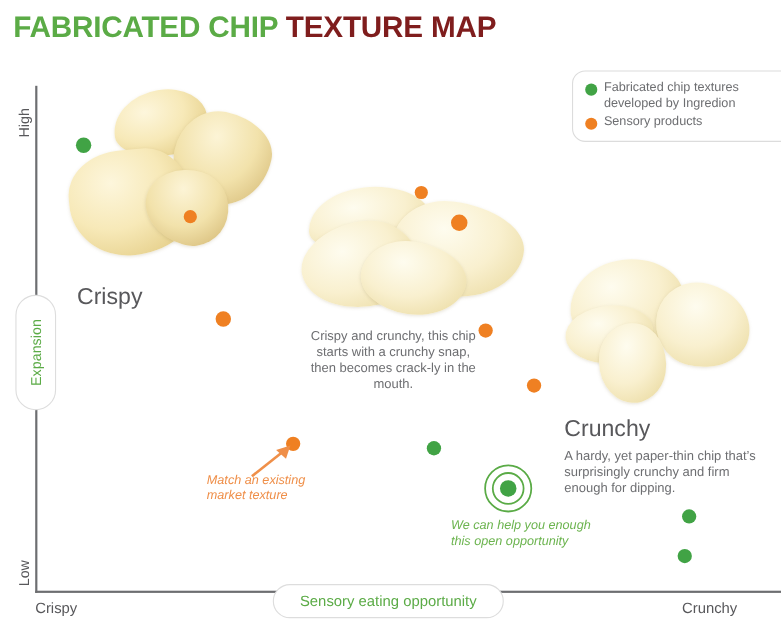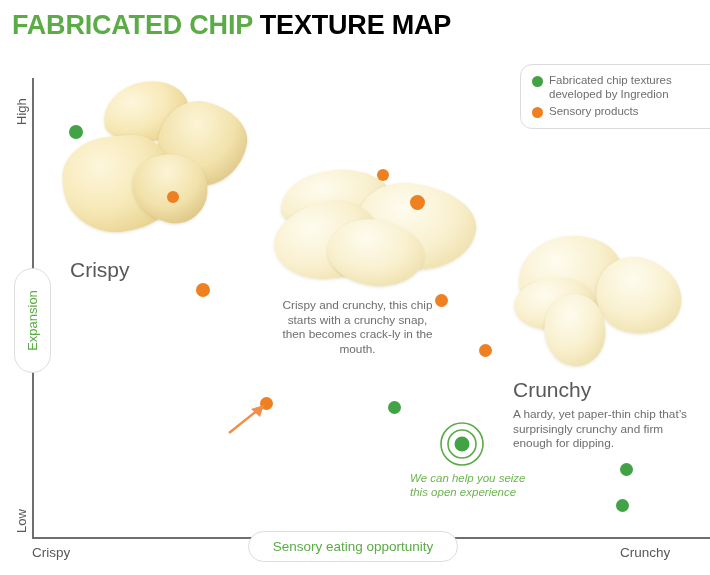--- a/index.html
+++ b/index.html
@@ -22,21 +22,21 @@
   .title {
     position: absolute;
     left: 12px;
     top: 10px;
     font-size: 27px;
     font-weight: bold;
     letter-spacing: -0.2px;
     white-space: nowrap;
   }
   .title .t-green { color: #5bab46; }
-  .title .t-gray  { color: #000000; text-align: right; }
+  .title .t-gray  { color: #7f1d1d; text-align: right; }
 
   
   .legend {
     position: absolute;
     left: 520px;
     top: 64px;
     width: 210px;
     box-sizing: border-box;
     border: 1px solid #dcdcdc;
     border-radius: 12px;
@@ -300,16 +300,17 @@
     <div class="block-head">Crunchy</div>
     <div class="block-body">A hardy, yet paper-thin chip that’s surprisingly crunchy and firm enough for dipping.</div>
   </div>
 
   <div class="arrow-orange" style="left:226px; top:404px;">
     <svg width="42" height="32" viewBox="0 0 42 32">
       <line x1="3" y1="29" x2="32" y2="6" stroke="#ef8f49" stroke-width="2.4"></line>
       <polygon points="38,1 25,5 34,13" fill="#ef8f49"></polygon>
     </svg>
   </div>
-
-  <div class="anno anno-green" style="left:410px; top:471px; width:130px;">We can help you seize this open experience</div>
+  <div class="anno anno-orange" style="left:188px; top:430px; width:110px;">Match an existing market texture</div>
+
+  <div class="anno anno-green" style="left:410px; top:471px; width:130px;">We can help you enough this open opportunity</div>
 
 </div>
 
 </body></html>

